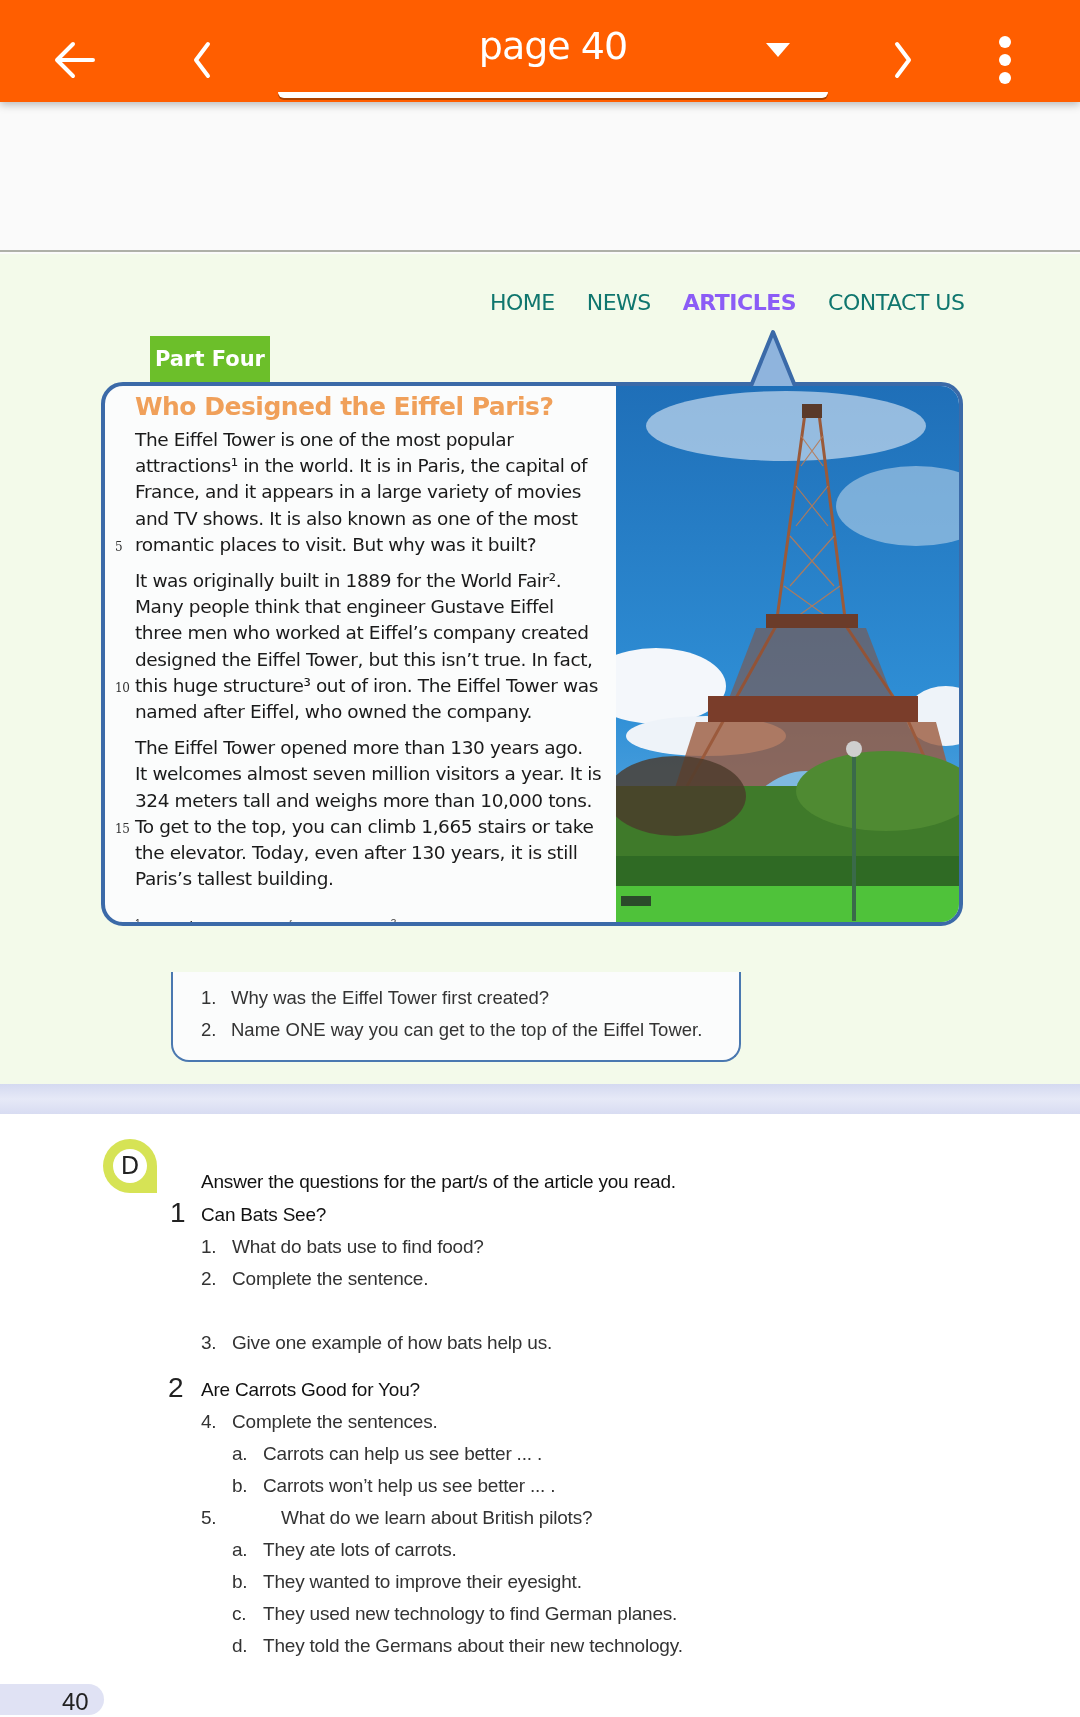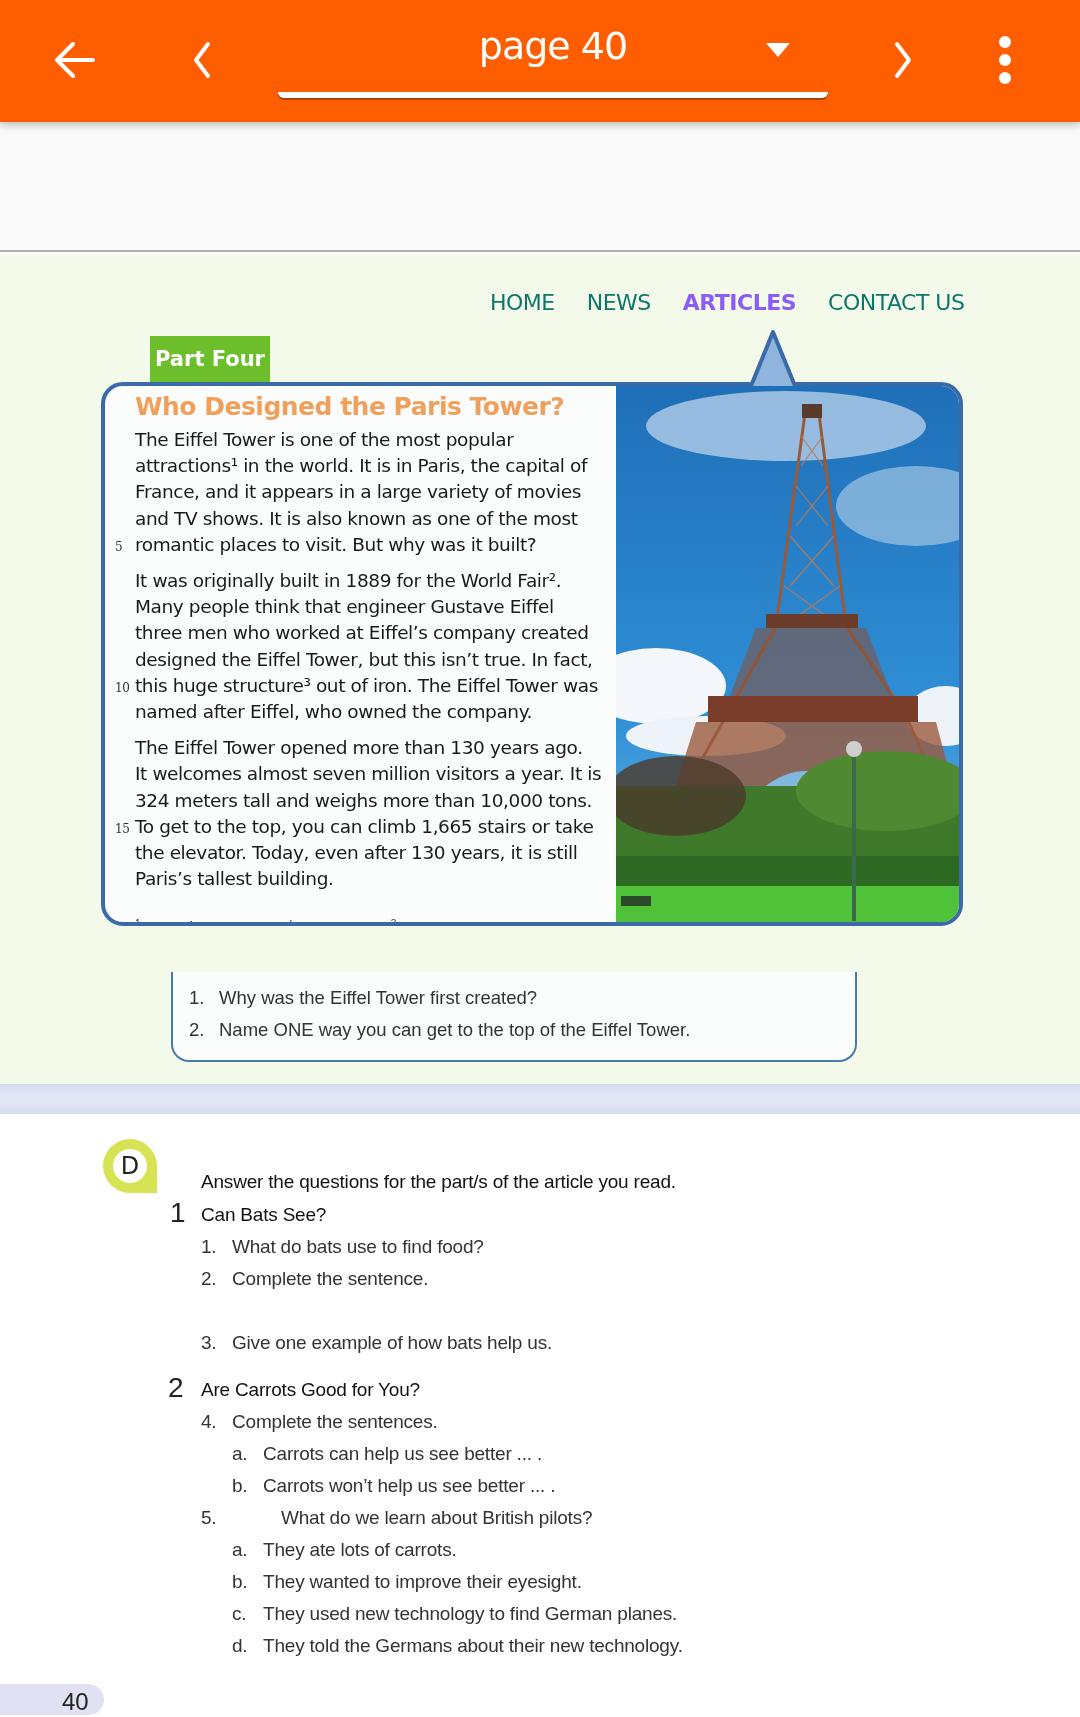--- a/index.html
+++ b/index.html
@@ -1,20 +1,20 @@
 <!DOCTYPE html>
 <html><head>
 <meta charset="utf-8">
 <style>
   * { box-sizing: border-box; margin: 0; padding: 0; }
   html, body { width: 1080px; height: 1717px; overflow: hidden; background: #fafafa; }
   body { position: relative; font-family: "Liberation Sans", "DejaVu Sans", sans-serif; color: #222; }
 
   
-  .appbar { position: absolute; left: 0; top: 0; width: 1080px; height: 122px; background: #ff5e00; box-shadow: 0 3px 8px rgba(0,0,0,0.25); z-index: 5; }
+  .appbar { position: absolute; left: 0; top: 0; width: 1080px; height: 102px; background: #ff5e00; box-shadow: 0 3px 8px rgba(0,0,0,0.25); z-index: 5; }
   .appbar .icon-btn { position: absolute; top: 20px; height: 80px; width: 70px; display: flex; align-items: center; justify-content: center; cursor: pointer; }
   .appbar svg { display: block; }
   .page-select { position: absolute; left: 278px; top: 16px; width: 550px; height: 82px; cursor: pointer; }
   .page-select .label { position: absolute; left: 0; right: 0; top: 8px; text-align: center; color: #fff; font-family: "DejaVu Sans", sans-serif; font-size: 38px; letter-spacing: -1px; }
   .page-select .caret { position: absolute; right: 38px; top: 27px; width: 0; height: 0; border-left: 12px solid transparent; border-right: 12px solid transparent; border-top: 14px solid #fff; }
   .page-select .underline { position: absolute; left: 0; right: 0; bottom: 0; height: 6px; border: 3px solid #fff; border-top: none; border-radius: 0 0 6px 6px; background: #fff; box-shadow: 0 2px 0 rgba(90,40,0,0.5); }
 
   
   .blank-band { position: absolute; left: 0; top: 122px; width: 1080px; height: 130px; background: #fafafa; border-bottom: 2px solid #aeb0a8; }
 
@@ -33,21 +33,21 @@
   .para .line { display: block; position: relative; white-space: nowrap; }
   .line-num { position: absolute; left: -20px; top: 2px; font-family: "DejaVu Serif", serif; font-size: 12px; color: #333; }
   sup { font-size: 11px; }
   .glossary { margin-top: 18px; font-size: 16px; color: #333; line-height: 27px; }
   .glossary .row { display: flex; gap: 28px; white-space: nowrap; }
   .glossary sup { font-size: 10px; }
   .glossary .tr { font-size: 14px; margin-left: 8px; }
 
   .photo { position: absolute; left: 511px; top: 0; width: 351px; height: 540px; overflow: hidden; }
 
-  .questions-box { position: absolute; left: 171px; top: 718px; width: 686px; height: 90px; border: 2px solid #4a78b0; border-top: none; border-radius: 0 0 18px 18px; background: #fbfcfc; padding: 10px 16px; }
+  .questions-box { position: absolute; left: 171px; top: 718px; width: 570px; height: 90px; border: 2px solid #4a78b0; border-top: none; border-radius: 0 0 18px 18px; background: #fbfcfc; padding: 10px 28px; }
   .questions-box .q { font-size: 18.5px; color: #333; line-height: 32px; white-space: nowrap; }
   .questions-box .q .n { display: inline-block; width: 30px; }
 
   .divider-band { position: absolute; left: 0; top: 1084px; width: 1080px; height: 30px; background: linear-gradient(#d4d9f0, #e6e9f7 50%, #d8dcf2); }
 
   
   .exercise { position: absolute; left: 0; top: 1114px; width: 1080px; height: 603px; background: #fff; }
   .d-badge { position: absolute; left: 103px; top: 25px; width: 54px; height: 54px; background: #d6e355; border-radius: 50% 50% 0 50%; display: flex; align-items: center; justify-content: center; }
   .d-badge span { width: 34px; height: 34px; background: #fff; border-radius: 50%; display: flex; align-items: center; justify-content: center; font-size: 24px; color: #222; font-family: "DejaVu Sans", sans-serif; }
   .ex-text { position: absolute; font-size: 19px; color: #333; white-space: nowrap; letter-spacing: -0.2px; }
@@ -101,21 +101,21 @@
 
   <div class="part-tag">Part Four</div>
 
   <svg class="pointer" viewBox="0 0 80 60">
     <path d="M0 58 L28 58 L40 2 L52 58 L80 58" fill="#f3faea" stroke="none"></path>
     <path d="M18 58 L40 4 L62 58" fill="#8fb4dd" stroke="#3b6aa8" stroke-width="4" stroke-linejoin="round"></path>
   </svg>
 
   <div class="article-box">
     <div class="article-text">
-      <h2 class="article-title">Who Designed the Paris Tower?</h2>
+      <h2 class="article-title">Who Designed the Eiffel Paris?</h2>
       <div id="paras">
           <p class="para">
             <span class="line">The Eiffel Tower is one of the most popular</span>
             <span class="line">attractions¹ in the world. It is in Paris, the capital of</span>
             <span class="line">France, and it appears in a large variety of movies</span>
             <span class="line">and TV shows. It is also known as one of the most</span>
             <span class="line">romantic places to visit. But why was it built?<span class="line-num">5</span></span>
           </p>
           <p class="para">
             <span class="line">It was originally built in 1889 for the World Fair².</span>

